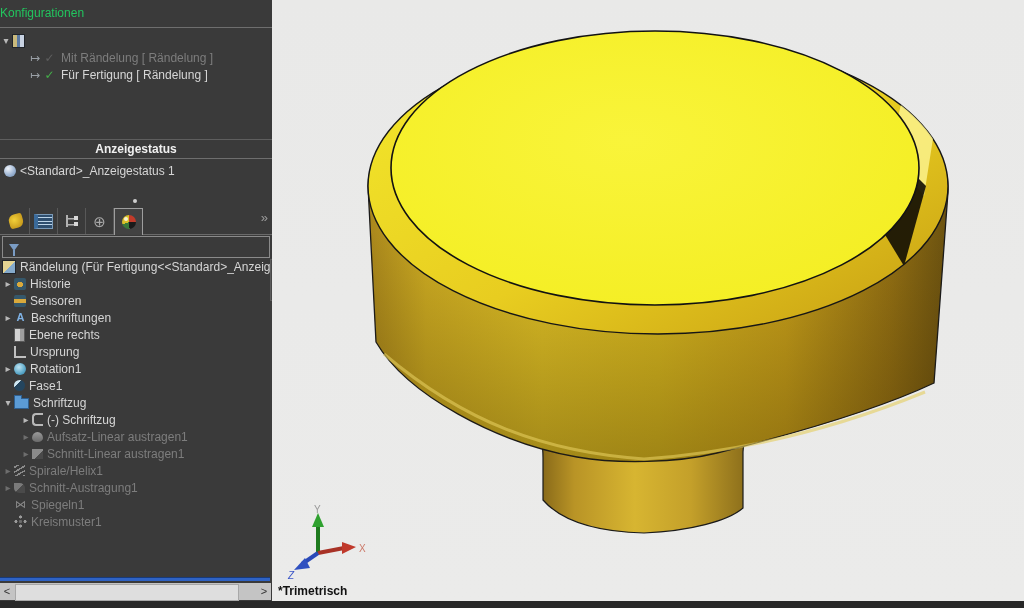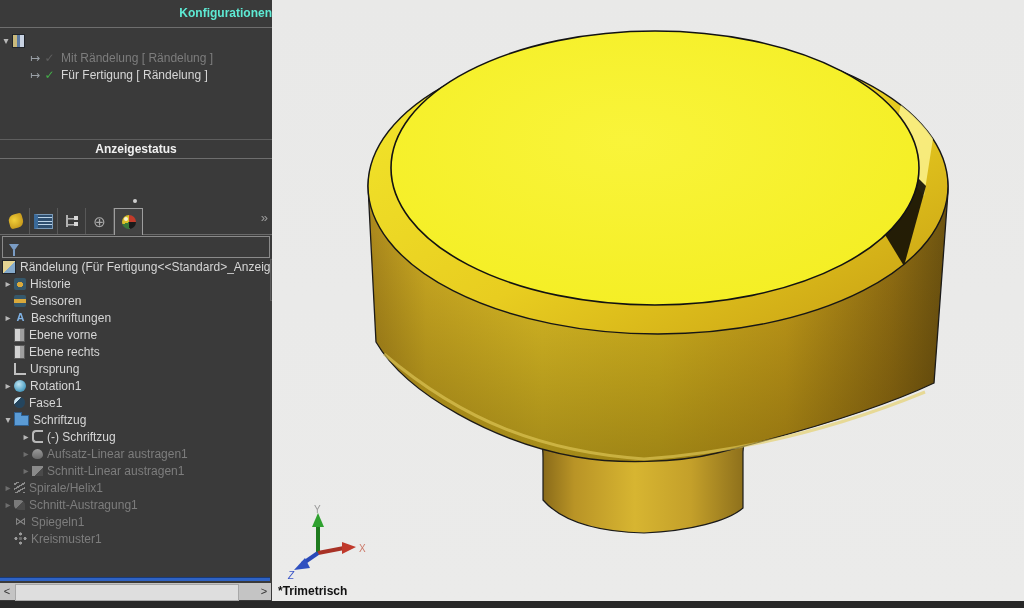--- a/index.html
+++ b/index.html
@@ -2,21 +2,21 @@
 <html><head>
 <meta charset="utf-8">
 <style>
   html,body{margin:0;padding:0;}
   #app{position:relative;width:1024px;height:608px;overflow:hidden;
        font-family:"Liberation Sans","DejaVu Sans",sans-serif;font-size:12px;
        background:#e9e9e8;}
 
   
   #left-panel{position:absolute;left:0;top:0;width:272px;height:608px;background:#3a3a3a;color:#d6d6d6;}
-  .pane-header{height:27px;line-height:27px;text-align:right;font-weight:bold;color:#5eead4;
+  .pane-header{height:27px;line-height:27px;text-align:left;font-weight:normal;color:#22c55e;
                border-bottom:1px solid #6e6e6e;}
   #display-header{position:absolute;left:0;top:139px;width:272px;height:18px;line-height:18px;
                   text-align:center;font-weight:bold;color:#f0f0f0;
                   border-top:1px solid #5e5e5e;border-bottom:1px solid #6e6e6e;}
   .trow{display:flex;align-items:center;height:17px;white-space:nowrap;overflow:hidden;}
   .trow .lbl{margin-left:4px;}
   .grayed, .grayed .lbl{color:#7d7d7d;}
   .caret{width:12px;display:inline-block;text-align:center;color:#b8b8b8;font-size:10px;flex:0 0 12px;}
   .caret.dim{color:#6e6e6e;}
   .cell-empty{flex:0 0 12px;}
@@ -139,20 +139,24 @@
       </div>
       <div class="trow cfg-sub">
         <span class="branch">↦</span>
         <span class="check green">✓</span>
         <span class="lbl">Für Fertigung [ Rändelung ]</span>
       </div>
     </div>
 
     <div id="display-header">Anzeigestatus</div>
 
+    <div id="display-row" class="trow">
+      <span class="ic ic-dispstate"></span>
+      <span class="lbl">&lt;Standard&gt;_Anzeigestatus 1</span>
+    </div>
 
     <div id="splitter-dot"></div>
 
     <div id="tabbar">
       <div class="mtab sep" style="left:2px">
           <span class="ic tic-feature"></span>
         </div>
       <div class="mtab sep" style="left:30px">
           <span class="ic tic-property"></span>
         </div>
@@ -185,25 +189,20 @@
       </div>
       <div class="trow">
         <span class="cell-empty"></span>
         <span class="ic ic-sensors"></span>
         <span class="lbl">Sensoren</span>
       </div>
       <div class="trow">
         <span class="caret">▸</span>
         <span class="ic ic-annot">A</span>
         <span class="lbl">Beschriftungen</span>
-      </div>
-      <div class="trow">
-        <span class="cell-empty"></span>
-        <span class="ic ic-plane"></span>
-        <span class="lbl">Ebene vorne</span>
       </div>
       <div class="trow">
         <span class="cell-empty"></span>
         <span class="ic ic-plane"></span>
         <span class="lbl">Ebene rechts</span>
       </div>
       <div class="trow">
         <span class="cell-empty"></span>
         <span class="ic ic-origin"></span>
         <span class="lbl">Ursprung</span>

